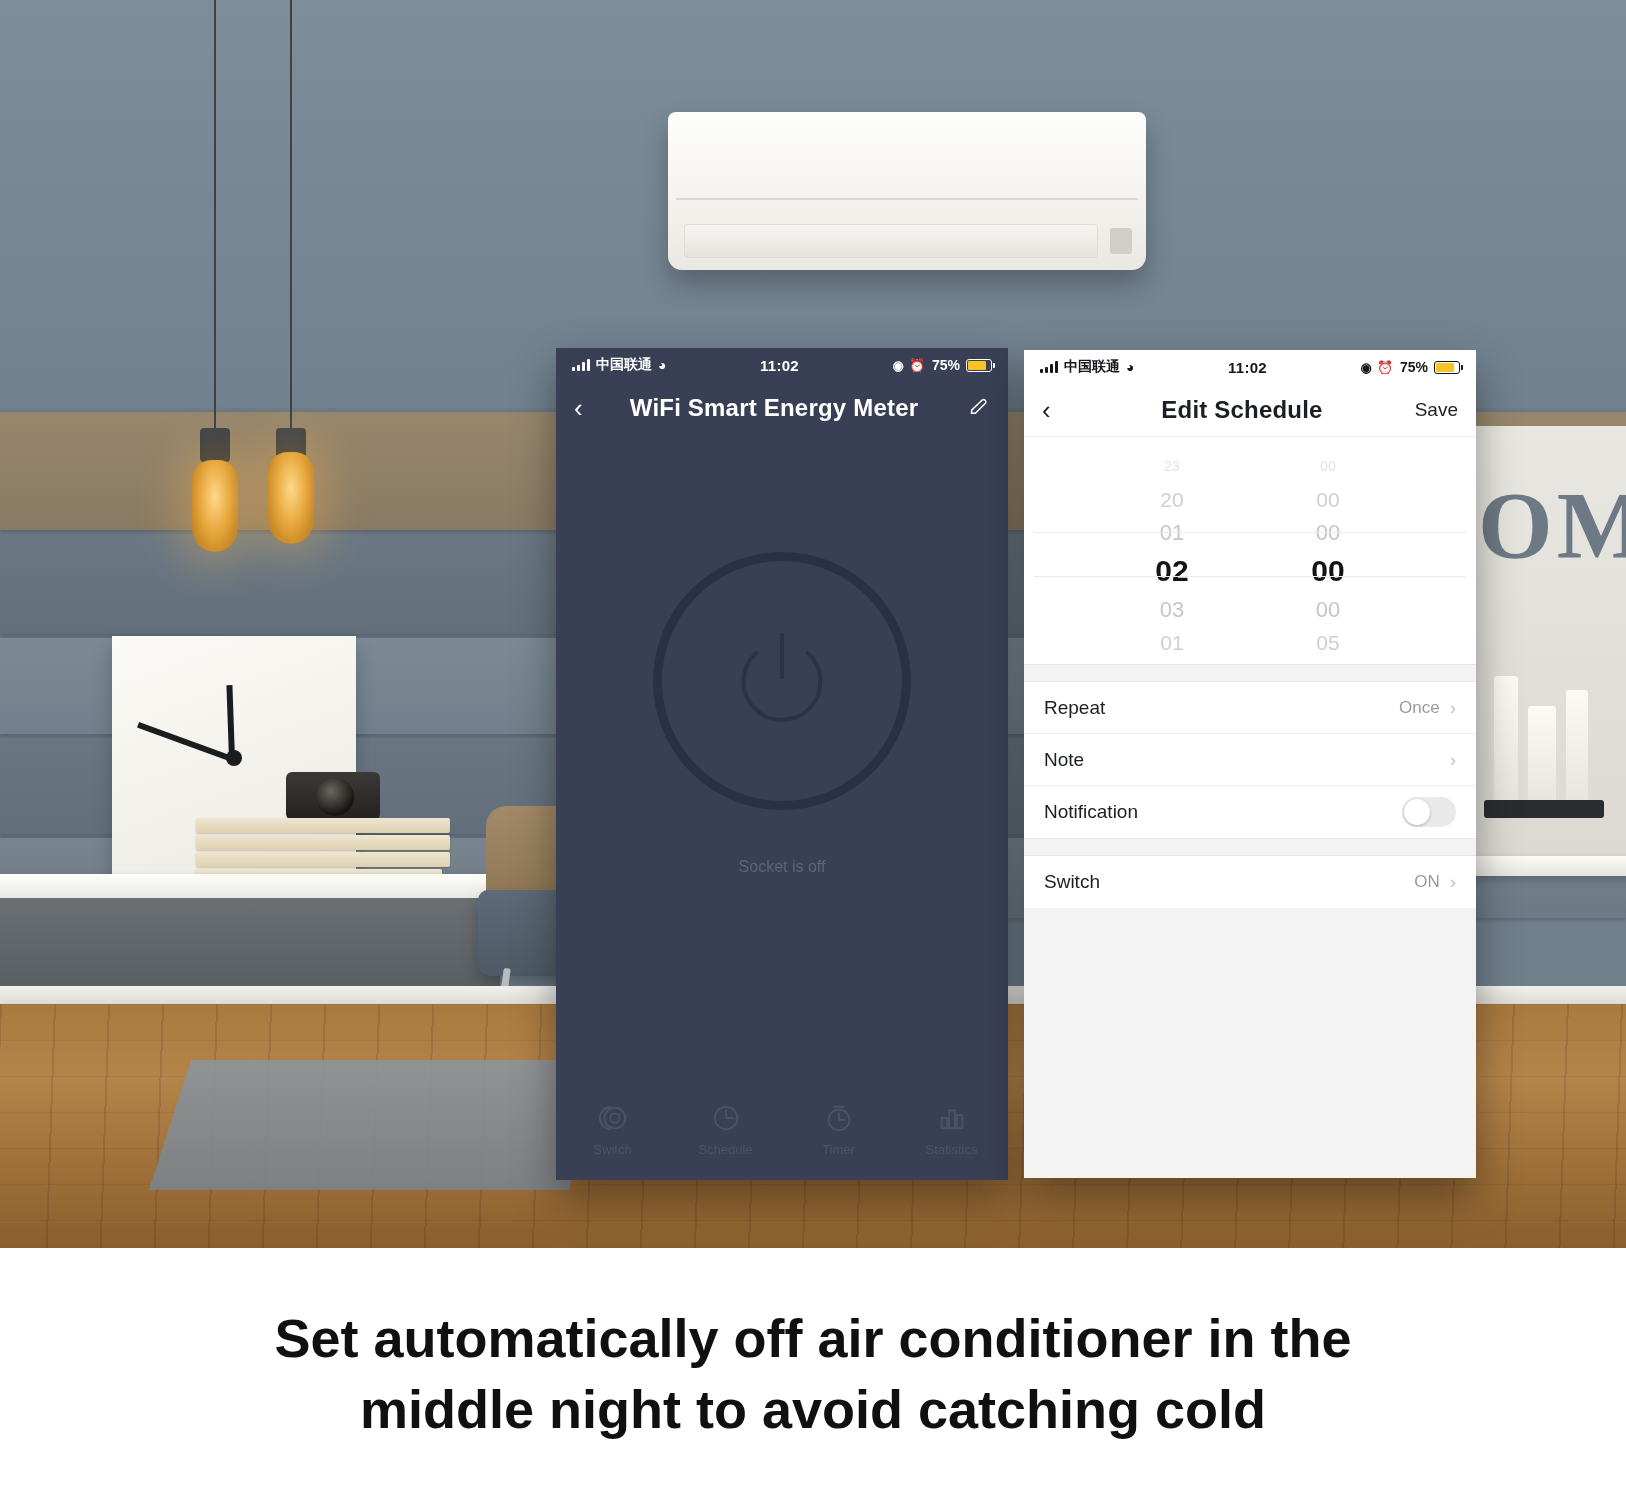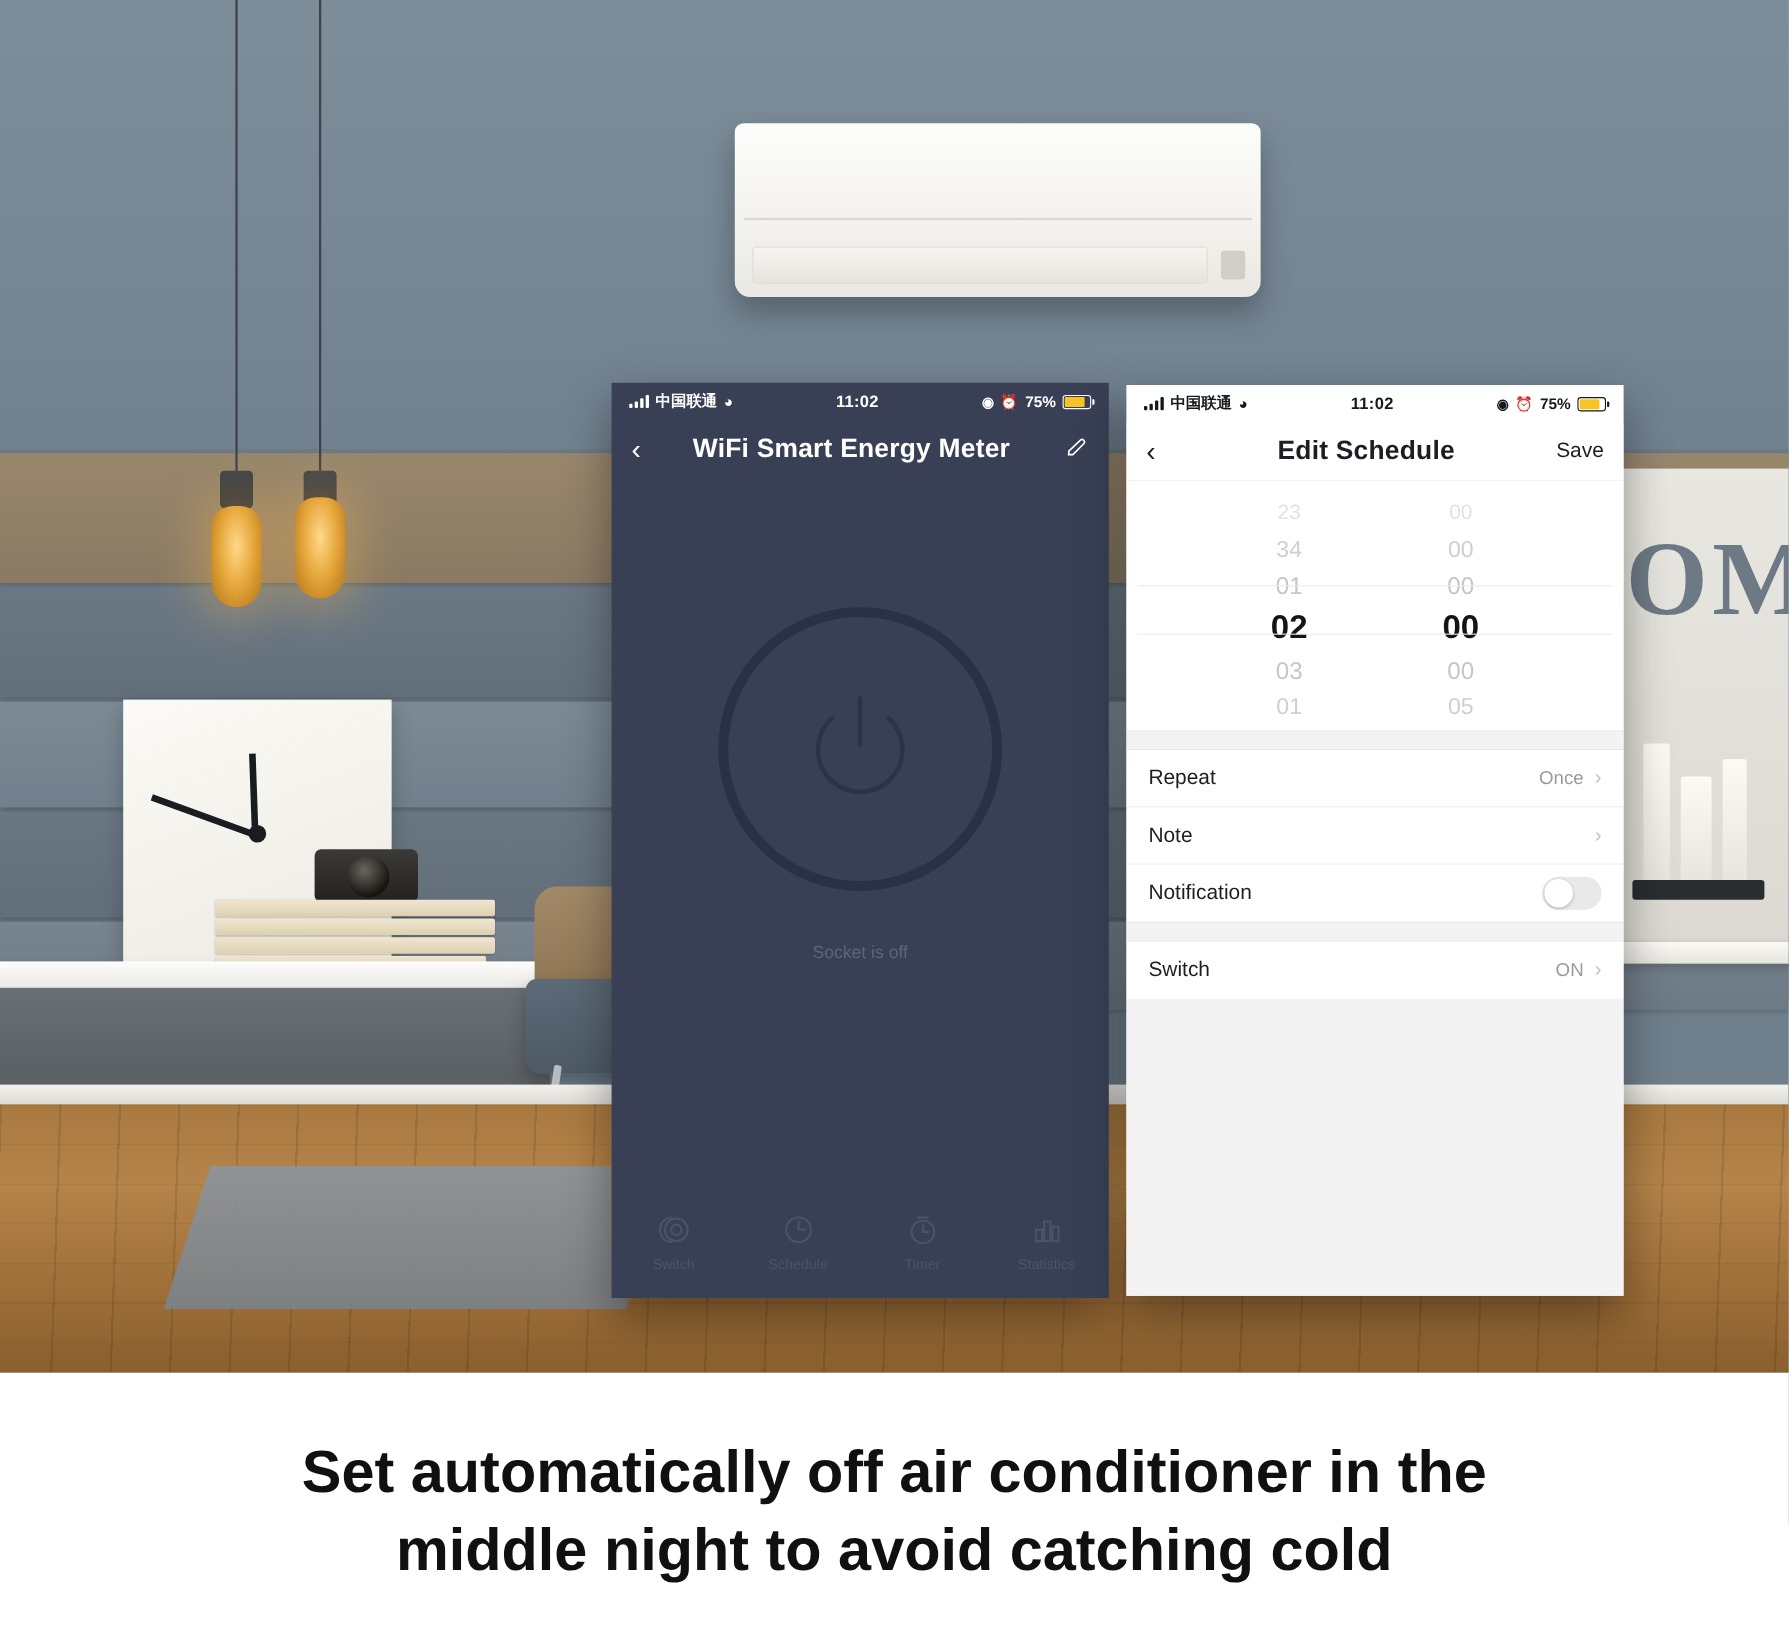--- a/index.html
+++ b/index.html
@@ -223,21 +223,21 @@
   
   .tabbar { position: absolute; left: 0; bottom: 0; width: 100%; height: 100px; display: flex; }
   .tab { flex: 1; display: flex; flex-direction: column; align-items: center; justify-content: center; gap: 9px; color: #4b5367; }
   .tab-label { font-size: 13px; }
 
   
   .picker { position: relative; height: 228px; background: #fff; overflow: hidden; }
   .picker-cols { display: flex; justify-content: center; gap: 60px; padding-top: 14px; }
   .picker-col { width: 96px; text-align: center; }
   .pk-row { height: 33px; line-height: 33px; font-size: 22px; color: #c6c6c6; }
-  .pk-row.fade3 { color: #e2e2e2; font-size: 19px; }
+  .pk-row.fade3 { color: #e2e2e2; font-size: 14px; }
   .pk-row.fade2 { color: #cfcfcf; font-size: 21px; }
   .pk-row.sel { font-size: 30px; font-weight: 700; color: #141414; height: 44px; line-height: 44px; }
   .picker-sel-top, .picker-sel-bot {
     position: absolute; left: 10px; right: 10px; height: 1px; background: #ebebeb;
   }
   .picker-sel-top { top: 96px; }
   .picker-sel-bot { top: 140px; }
   .picker-top-line { position: absolute; left: 0; right: 0; top: 0; height: 1px; background: #ededed; }
 
   
@@ -431,21 +431,21 @@
       <div class="nav-back">‹</div>
       <div class="nav-title">Edit Schedule</div>
       <div class="nav-right nav-save">Save</div>
     </div>
 
     <div class="picker">
       <div class="picker-top-line"></div>
       <div class="picker-cols">
         <div class="picker-col">
           <div class="pk-row fade3">23</div>
-          <div class="pk-row fade2">34</div>
+          <div class="pk-row fade2">20</div>
           <div class="pk-row">01</div>
           <div class="pk-row sel">02</div>
           <div class="pk-row">03</div>
           <div class="pk-row fade2">01</div>
           <div class="pk-row fade3">05</div>
         </div>
         <div class="picker-col">
           <div class="pk-row fade3">00</div>
           <div class="pk-row fade2">00</div>
           <div class="pk-row">00</div>

